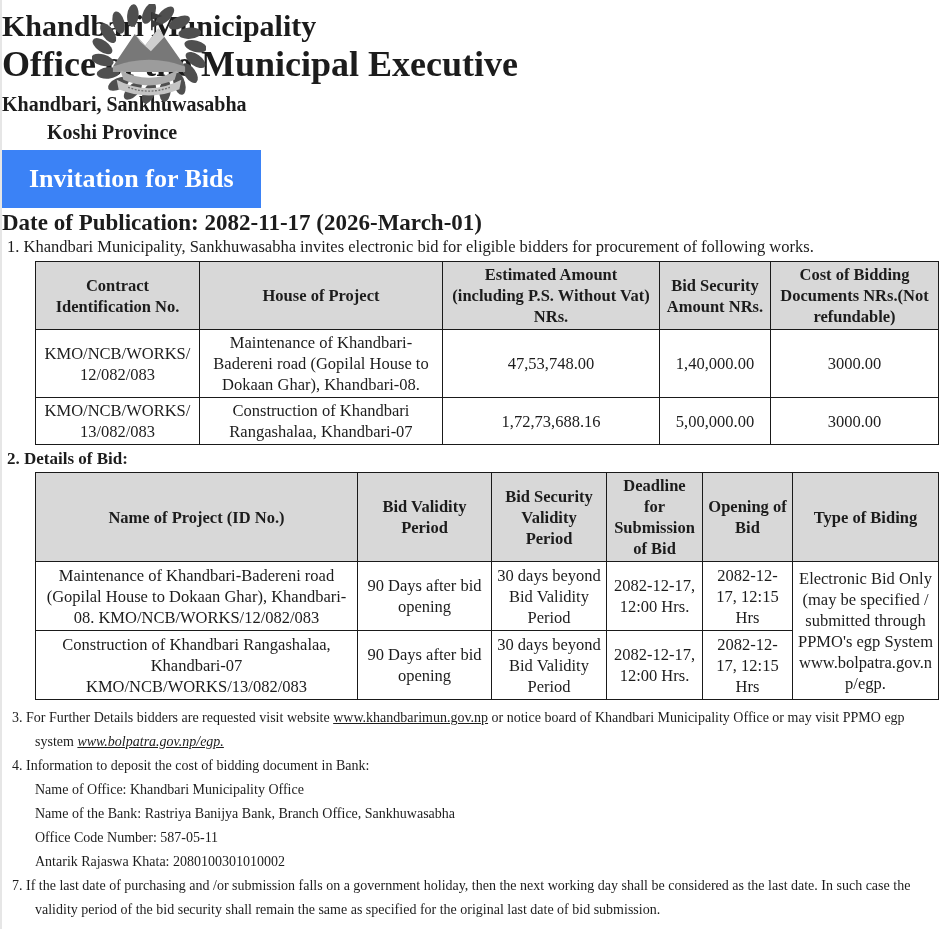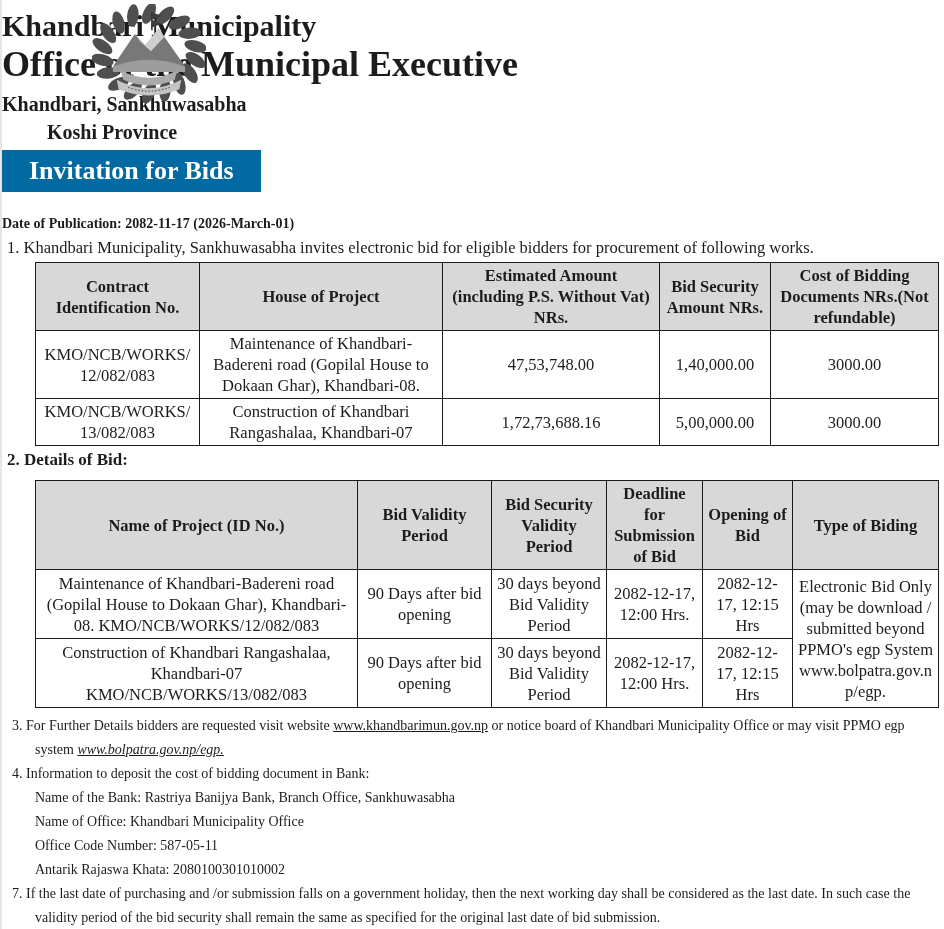--- a/index.html
+++ b/index.html
@@ -10,37 +10,37 @@
     border-left:2px solid #e6e6e6; box-sizing:border-box;
   }
   .doc-header { text-align:left; padding-top:8px; position:relative; }
   .logo { position:absolute; left:90px; top:4px; width:114px; height:102px; }
   .title1 { font-size:30px; font-weight:bold; line-height:36px; }
   .title2 { font-size:36px; font-weight:bold; line-height:40px; }
   .sub1   { font-size:20px; font-weight:bold; line-height:24px; margin-top:8px; }
   .sub2   { font-size:20px; font-weight:bold; line-height:24px; margin-top:4px;padding-left:45px; }
   .banner-wrap { margin-top:6px; }
   .banner {
-    display:inline-block; background:#0369a1; color:#ffffff;
-    font-weight:bold; font-size:26px; line-height:34px; padding:4px 27px;
+    display:inline-block; background:#3b82f6; color:#ffffff;
+    font-weight:bold; font-size:26px; line-height:34px; padding:12px 27px;
   }
-  .pub { font-size:14px; font-weight:bold; line-height:21px; margin-top:21px; }
+  .pub { font-size:23px; font-weight:bold; line-height:21px; margin-top:4px; }
   .intro { font-size:16.5px; line-height:21px; margin:3px 8px 0 5px; }
 
   table { border-collapse:collapse; table-layout:fixed; margin-left:33px; width:903px; }
   th,td {
     border:1.6px solid #1a1a1a; text-align:center; vertical-align:middle;
     font-size:16.5px; line-height:21px; padding:2px 5px; overflow-wrap:break-word;
   }
   th { background:#d8d8d8; font-weight:bold; }
   .t1 { margin-top:4px; }
   .t1 thead tr { height:68px; }
   .t1 .r0 { height:64px;margin-top:27px; }
   .t1 .r1 { height:46px; }
-  .sec2 { font-weight:bold; font-size:17px; line-height:20px; margin:4px 0 10px 5px; }
+  .sec2 { font-weight:bold; font-size:17px; line-height:20px; margin:4px 0 3px 5px; }
   .t2 thead tr { height:65px; }
   .t2 tbody tr { height:69px; }
 
   .items { margin:6px 8px 0 5px; font-size:14px; }
   .item { line-height:24px; padding-left:28px; text-indent:-23px; }
   .sub-line { line-height:24px; margin-left:28px; }
   .link { text-decoration:underline; color:#1c1c1c; }
   .link.it { font-style:italic; }
 </style>
 </head>
@@ -154,34 +154,34 @@
       <th>Type of Biding</th>
     </tr>
   </thead>
   <tbody>
     <tr>
       <td>Maintenance of Khandbari-Badereni road (Gopilal House to Dokaan Ghar), Khandbari-08. KMO/NCB/WORKS/12/082/083</td>
       <td>90 Days after bid opening</td>
       <td>30 days beyond Bid Validity Period</td>
       <td>2082-12-17, 12:00 Hrs.</td>
       <td>2082-12-17, 12:15 Hrs</td>
-      <td rowspan="2">Electronic Bid Only (may be download / submitted beyond PPMO's egp System www.bolpatra.gov.np/egp.</td>
+      <td rowspan="2">Electronic Bid Only (may be specified / submitted through PPMO's egp System www.bolpatra.gov.np/egp.</td>
     </tr>
     <tr>
       <td>Construction of Khandbari Rangashalaa, Khandbari-07 KMO/NCB/WORKS/13/082/083</td>
       <td>90 Days after bid opening</td>
       <td>30 days beyond Bid Validity Period</td>
       <td>2082-12-17, 12:00 Hrs.</td>
       <td>2082-12-17, 12:15 Hrs</td>
     </tr>
   </tbody>
 </table>
 
 <div class="items">
   <div class="item"><span>3. For Further Details bidders are requested visit website </span><span class="link">www.khandbarimun.gov.np</span><span> or notice board of Khandbari  Municipality Office or may visit PPMO egp system </span><span class="link it">www.bolpatra.gov.np/egp.</span></div>
   <div class="item">4. Information to deposit the cost of bidding document in Bank:</div>
+  <div class="sub-line">Name of Office: Khandbari Municipality Office</div>
   <div class="sub-line">Name of the Bank: Rastriya Banijya Bank, Branch Office, Sankhuwasabha</div>
-  <div class="sub-line">Name of Office: Khandbari Municipality Office</div>
   <div class="sub-line">Office Code Number: 587-05-11</div>
   <div class="sub-line">Antarik Rajaswa Khata: 2080100301010002</div>
   <div class="item">7. If the last date of purchasing and /or submission falls on a government holiday, then the next working day shall be considered as the last date. In such case the validity period of the bid security shall remain the same as specified for the original last date of bid submission.</div>
 
 </div>
 
 </body></html>

